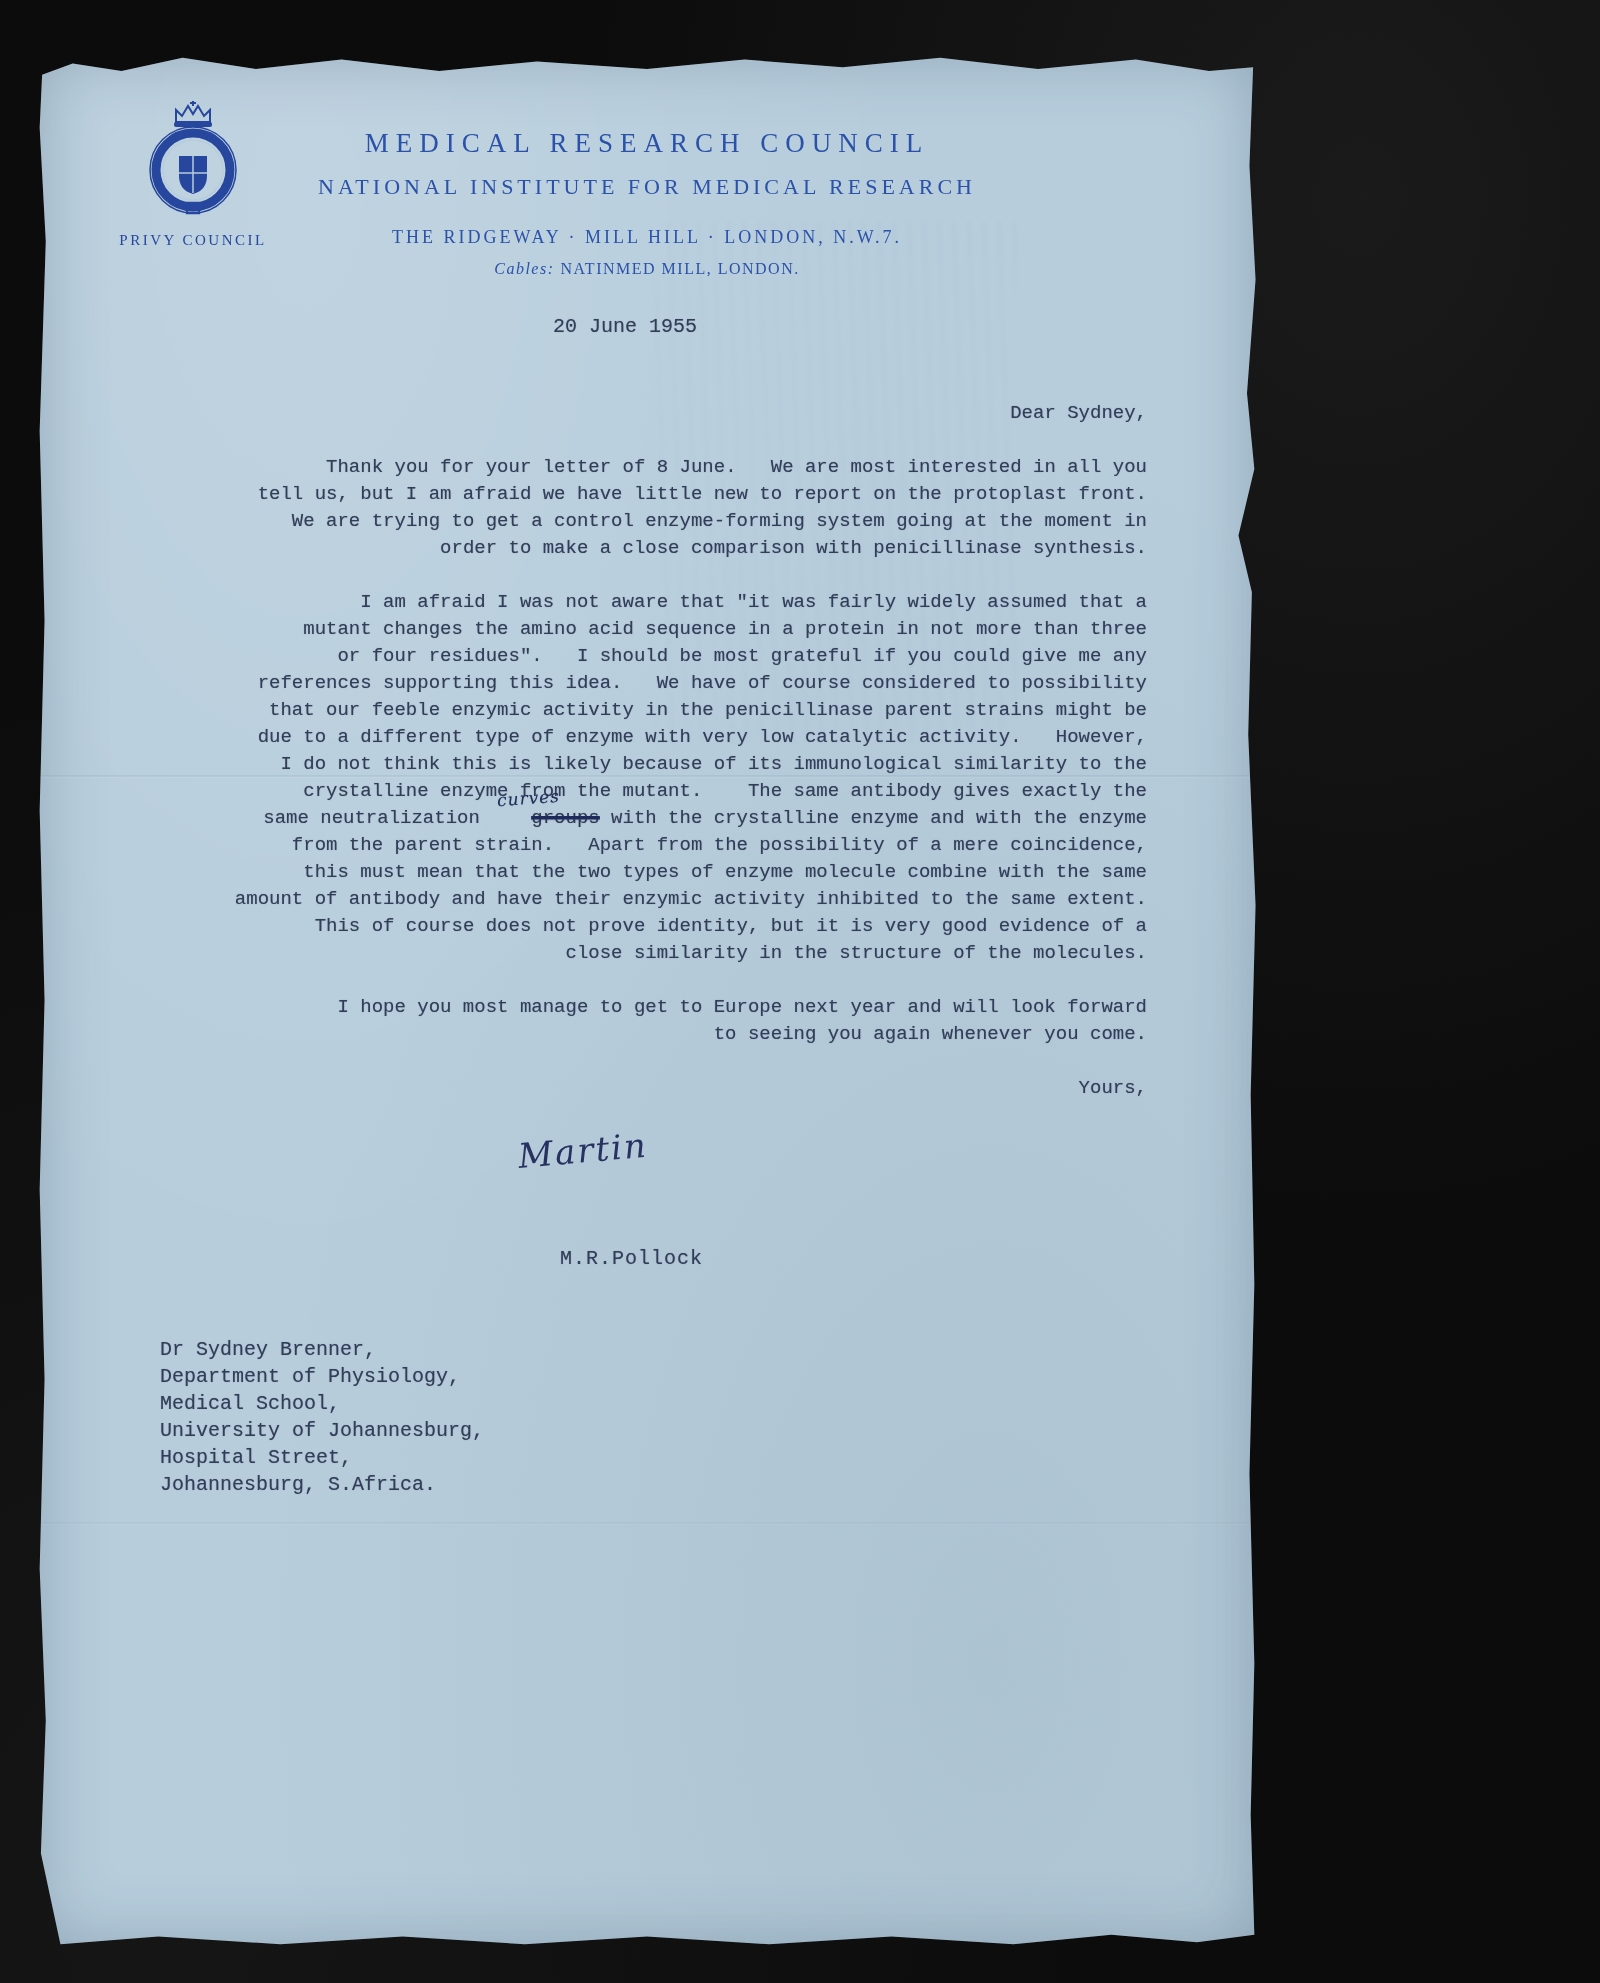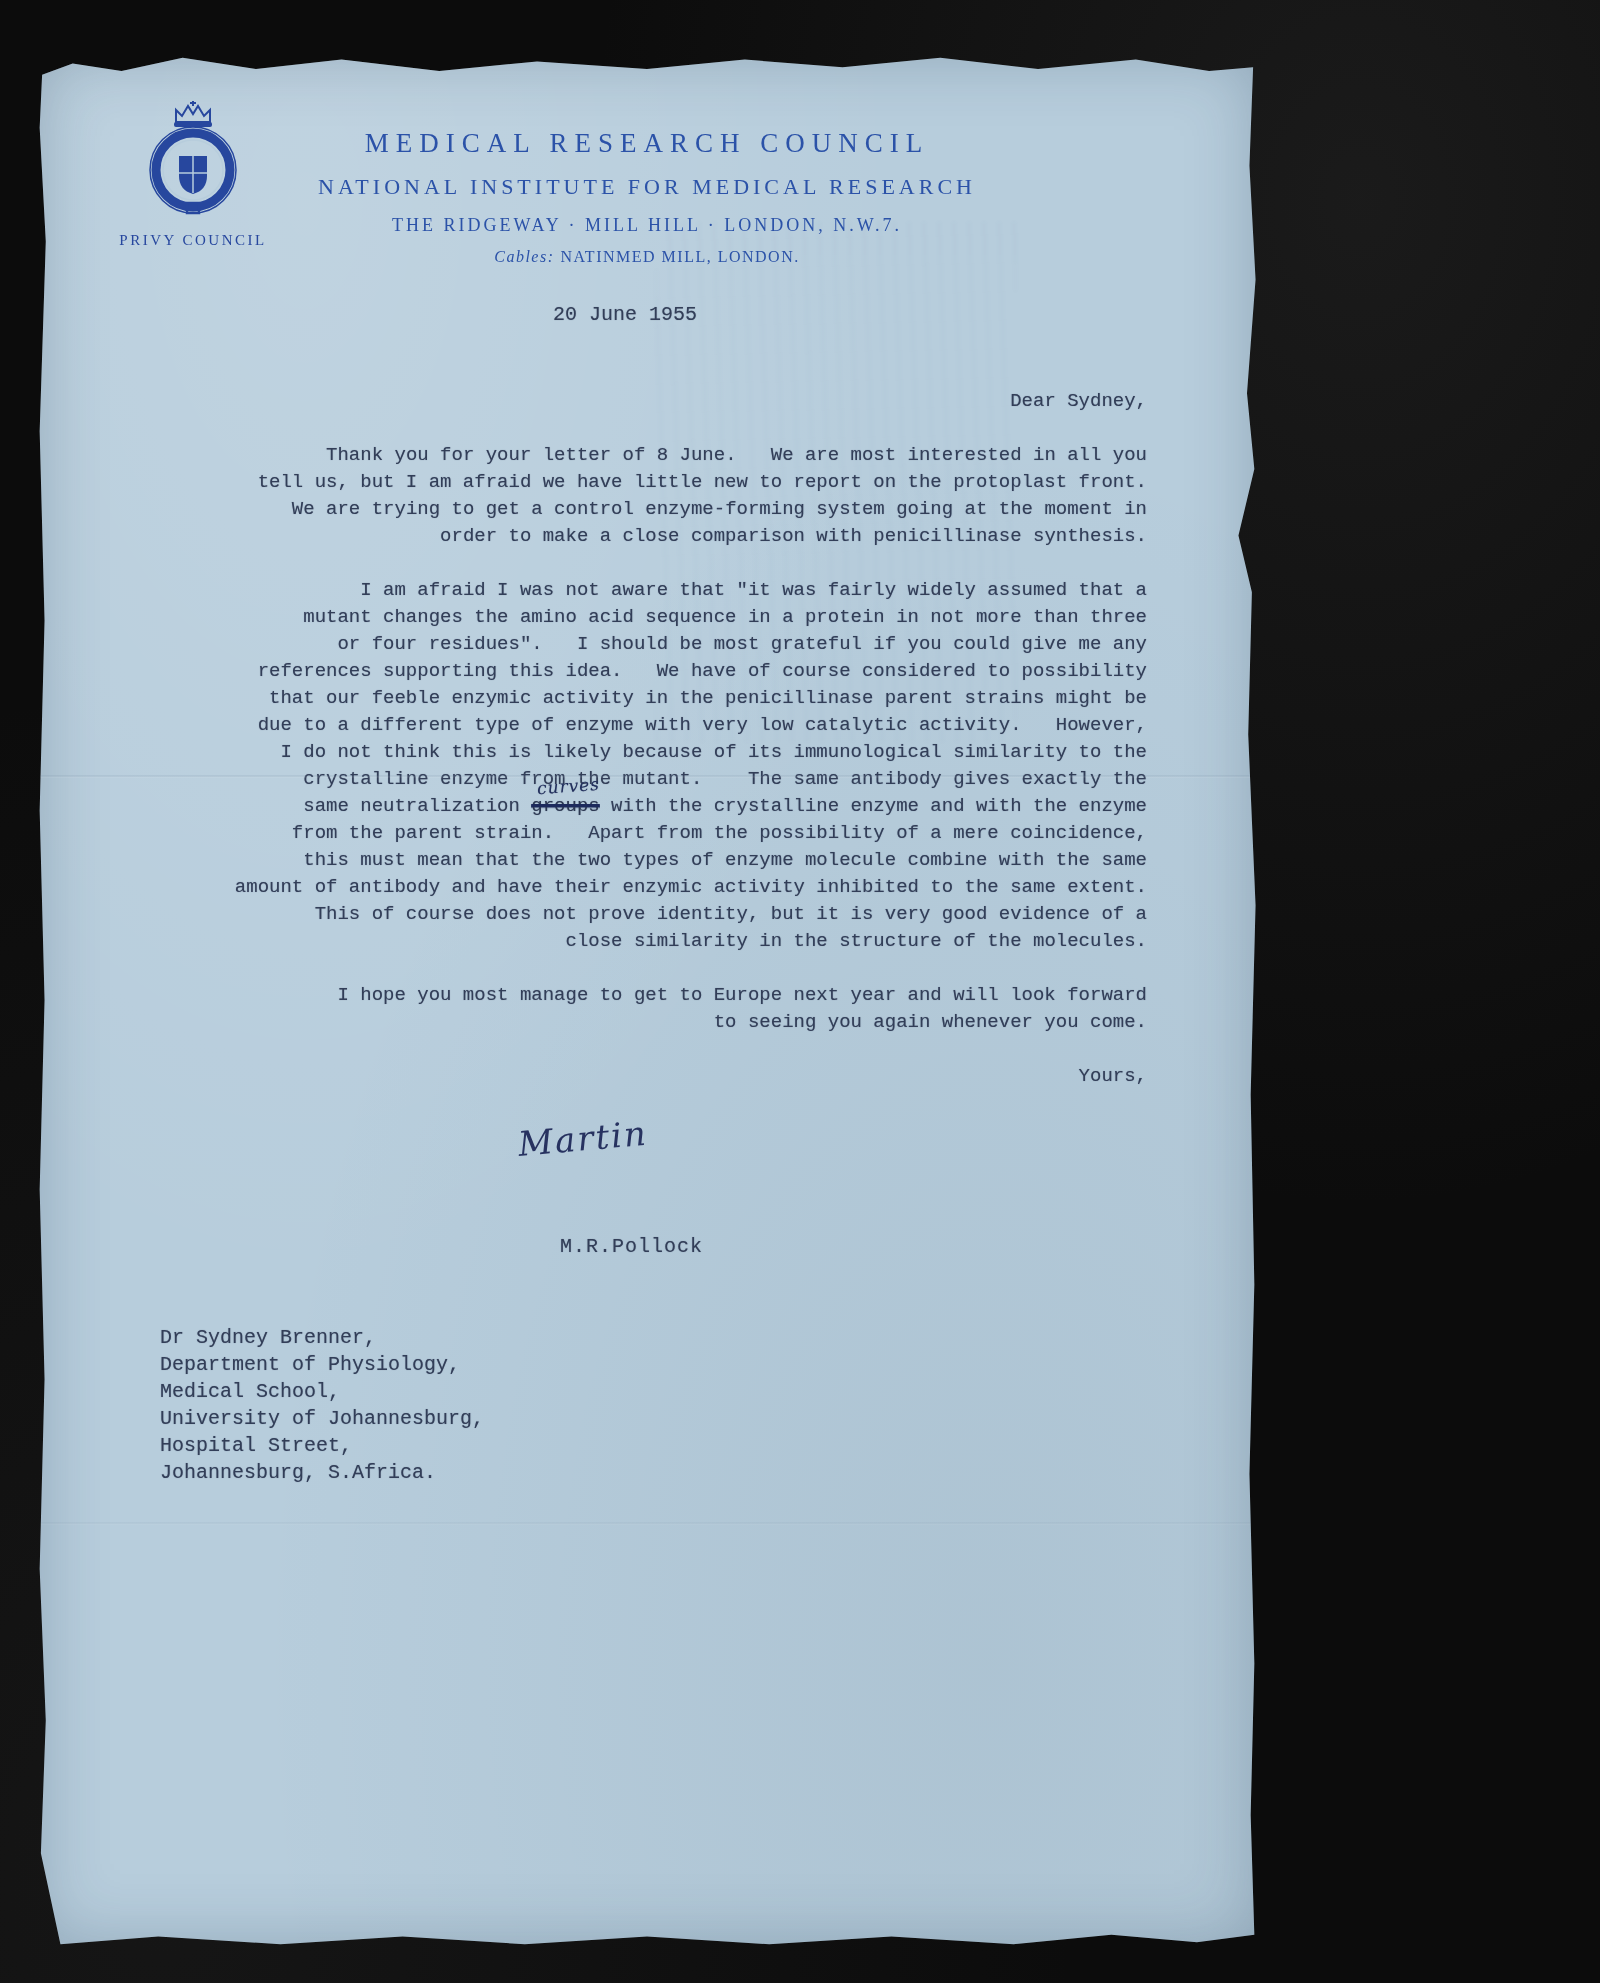--- a/index.html
+++ b/index.html
@@ -49,37 +49,38 @@
   .crest-caption{
     margin-top:10px;
     font-family:"Liberation Serif", serif;
     font-size:15px; letter-spacing:2.5px;
     color:#27479e;
   }
   
   .letterhead{padding-top:74px;text-align:center;color:#2b52a8;font-family:"Liberation Serif", serif;}
   .lh1{font-size:27px;letter-spacing:7px;line-height:34px;}
   .lh2{font-size:22px;letter-spacing:4px;line-height:32px;margin-top:11px;}
-  .lh3{font-size:18px;letter-spacing:3px;line-height:28px;margin-top:8px;}
+  .lh3{font-size:18px;letter-spacing:3px;line-height:28px;margin-top:20px;}
   .lh4{font-size:16px;letter-spacing:1.5px;line-height:24px;margin-top:6px;}
   .cables-label{font-style:italic;margin-right:6px;font-family:Liberation Serif, serif;}
   
   .typed{font-family:"Liberation Mono", monospace;color:#323e58;
     text-shadow:0 0 1px rgba(45,55,85,0.45);}
   .date{font-size:20px;margin:34px 0 0 517px;}
   .body-text{margin:62px 111px 0 136px;font-size:19px;line-height:27px;text-align:right;}
   .body-text p{white-space:pre-wrap;margin:0 0 27px 0;}
   .closing{margin-left:265px !important;}
   .strike-wrap{position:relative;display:inline-block;}
   .struck{
     text-decoration:line-through;
     text-decoration-color:#1d2a5c;
     text-decoration-thickness:3px;
     color:#2c3852;
     background:linear-gradient(to bottom, transparent 42%, rgba(29,42,92,0.55) 46%, rgba(29,42,92,0.55) 58%, transparent 62%);
+    margin-left:40px;
   }
   .inserted{
     position:absolute; left:6px; top:-20px;
     font-family:"DejaVu Serif", serif; font-style:italic;
     font-size:17px; color:#22305e; transform:rotate(-4deg);
     letter-spacing:1px; white-space:nowrap;
   }
   .sig-hand{
     margin:18px 0 0 482px;
     font-family:"DejaVu Serif", serif;font-style:italic;

